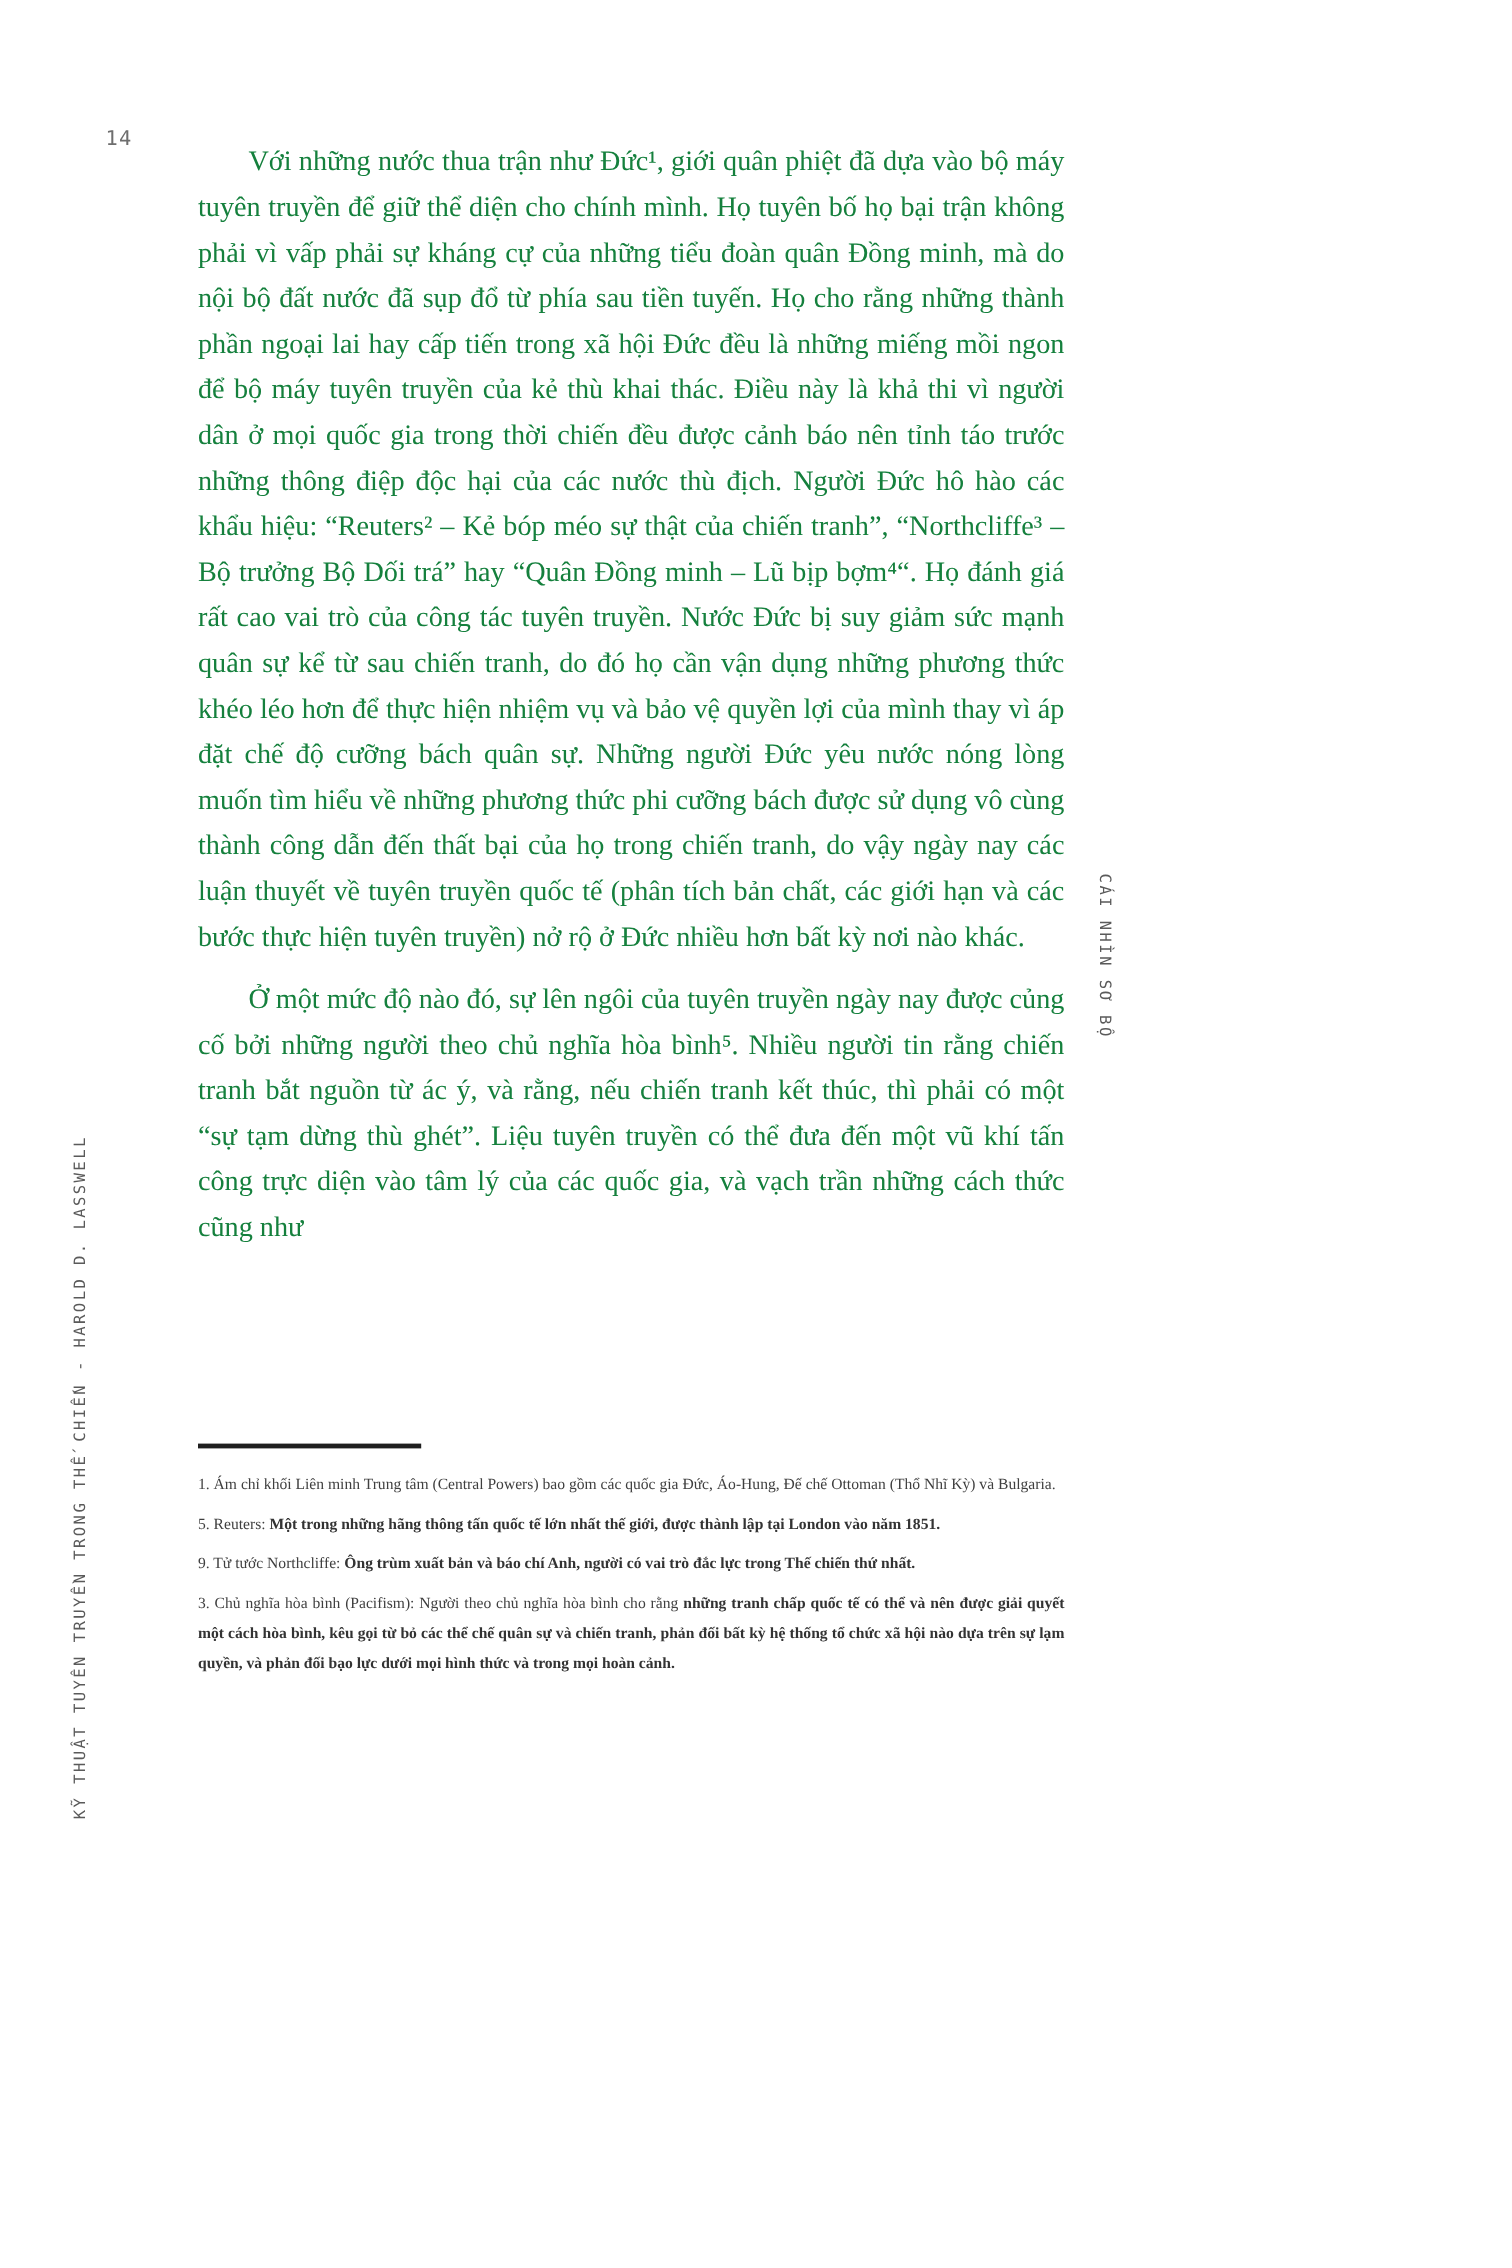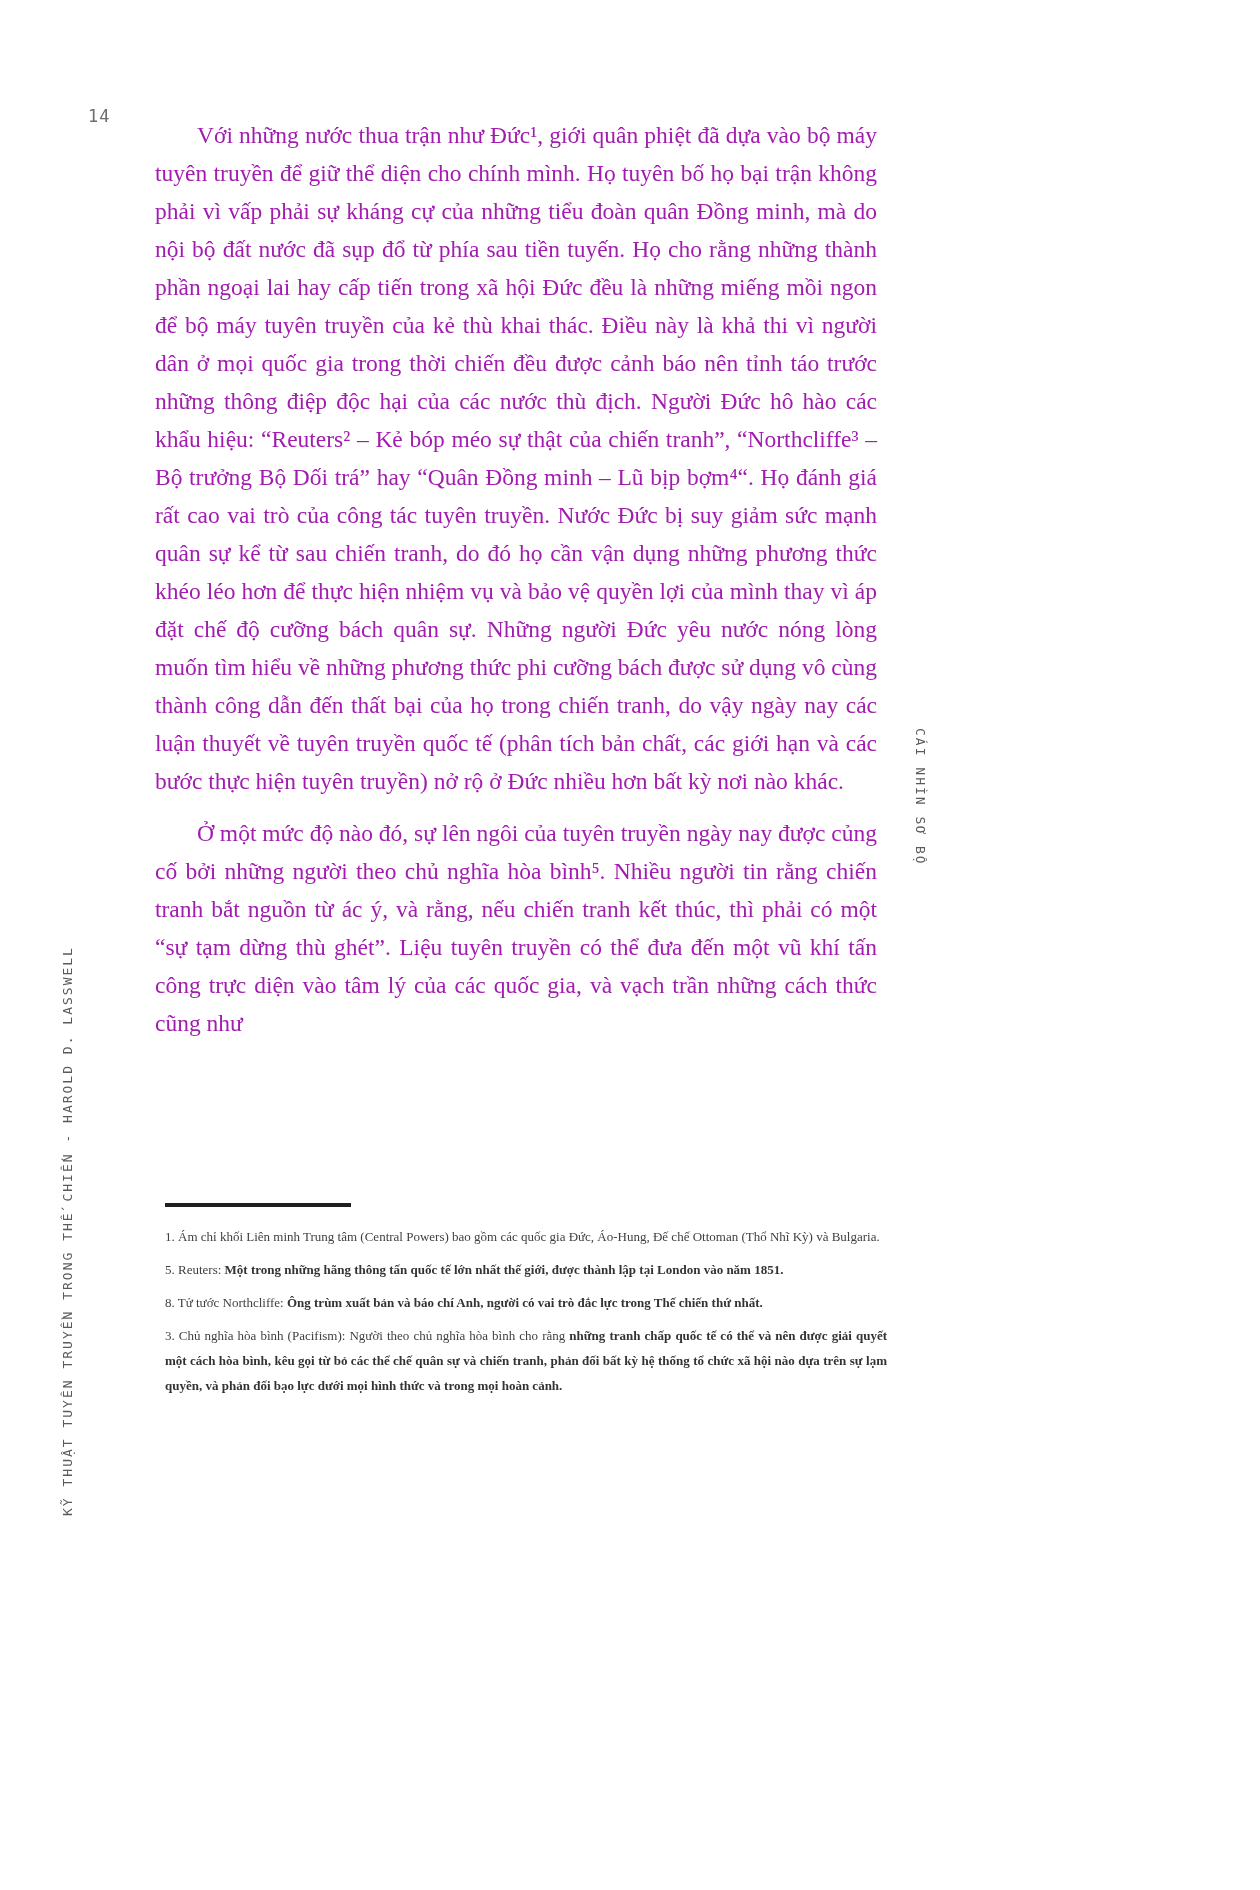--- a/index.html
+++ b/index.html
@@ -21,27 +21,27 @@
     top: 62px;
     left: 88px;
     font-family: "DejaVu Sans Mono", monospace;
     font-size: 17px;
     letter-spacing: 1px;
     color: #6e6e6e;
     margin-top: 44px;
   }
   .body-text {
     position: absolute;
-    left: 155px;
+    left: 165px;
     top: 116px;
     width: 722px;
     font-size: 23.5px;
     line-height: 38px;
     text-align: justify;
-    color: #a21caf;
+    color: #15803d;
   }
   .para {
     margin: 0 0 14px 0;
     text-indent: 42px;
   }
   .footnote-rule {
     position: absolute;
     left: 165px;
     top: 1203px;
     width: 186px;
@@ -104,17 +104,17 @@
   <div class="body-text">
     <p class="para">Với những nước thua trận như Đức¹, giới quân phiệt đã dựa vào bộ máy tuyên truyền để giữ thể diện cho chính mình. Họ tuyên bố họ bại trận không phải vì vấp phải sự kháng cự của những tiểu đoàn quân Đồng minh, mà do nội bộ đất nước đã sụp đổ từ phía sau tiền tuyến. Họ cho rằng những thành phần ngoại lai hay cấp tiến trong xã hội Đức đều là những miếng mồi ngon để bộ máy tuyên truyền của kẻ thù khai thác. Điều này là khả thi vì người dân ở mọi quốc gia trong thời chiến đều được cảnh báo nên tỉnh táo trước những thông điệp độc hại của các nước thù địch. Người Đức hô hào các khẩu hiệu: “Reuters² – Kẻ bóp méo sự thật của chiến tranh”, “Northcliffe³ – Bộ trưởng Bộ Dối trá” hay “Quân Đồng minh – Lũ bịp bợm⁴“. Họ đánh giá rất cao vai trò của công tác tuyên truyền. Nước Đức bị suy giảm sức mạnh quân sự kể từ sau chiến tranh, do đó họ cần vận dụng những phương thức khéo léo hơn để thực hiện nhiệm vụ và bảo vệ quyền lợi của mình thay vì áp đặt chế độ cưỡng bách quân sự. Những người Đức yêu nước nóng lòng muốn tìm hiểu về những phương thức phi cưỡng bách được sử dụng vô cùng thành công dẫn đến thất bại của họ trong chiến tranh, do vậy ngày nay các luận thuyết về tuyên truyền quốc tế (phân tích bản chất, các giới hạn và các bước thực hiện tuyên truyền) nở rộ ở Đức nhiều hơn bất kỳ nơi nào khác.</p>
     <p class="para">Ở một mức độ nào đó, sự lên ngôi của tuyên truyền ngày nay được củng cố bởi những người theo chủ nghĩa hòa bình⁵. Nhiều người tin rằng chiến tranh bắt nguồn từ ác ý, và rằng, nếu chiến tranh kết thúc, thì phải có một “sự tạm dừng thù ghét”. Liệu tuyên truyền có thể đưa đến một vũ khí tấn công trực diện vào tâm lý của các quốc gia, và vạch trần những cách thức cũng như</p>
   </div>
 
   <div class="footnote-rule"></div>
 
   <div class="footnotes">
       <p class="footnote"><span>1. Ám chỉ khối Liên minh Trung tâm (Central Powers) bao gồm các quốc gia Đức, Áo-Hung, Đế chế Ottoman (Thổ Nhĩ Kỳ) và Bulgaria.</span></p>
       <p class="footnote"><span>5. Reuters: </span><span class="fn-bold">Một trong những hãng thông tấn quốc tế lớn nhất thế giới, được thành lập tại London vào năm 1851.</span></p>
-      <p class="footnote"><span>8. Tử tước Northcliffe: </span><span class="fn-bold">Ông trùm xuất bản và báo chí Anh, người có vai trò đắc lực trong Thế chiến thứ nhất.</span></p>
+      <p class="footnote"><span>9. Tử tước Northcliffe: </span><span class="fn-bold">Ông trùm xuất bản và báo chí Anh, người có vai trò đắc lực trong Thế chiến thứ nhất.</span></p>
       <p class="footnote"><span>3. Chủ nghĩa hòa bình (Pacifism): Người theo chủ nghĩa hòa bình cho rằng </span><span class="fn-bold">những tranh chấp quốc tế có thể và nên được giải quyết một cách hòa bình, kêu gọi từ bỏ các thể chế quân sự và chiến tranh, phản đối bất kỳ hệ thống tổ chức xã hội nào dựa trên sự lạm quyền, và phản đối bạo lực dưới mọi hình thức và trong mọi hoàn cảnh.</span></p>
     </div>
 
 </div>
 
 </body></html>

